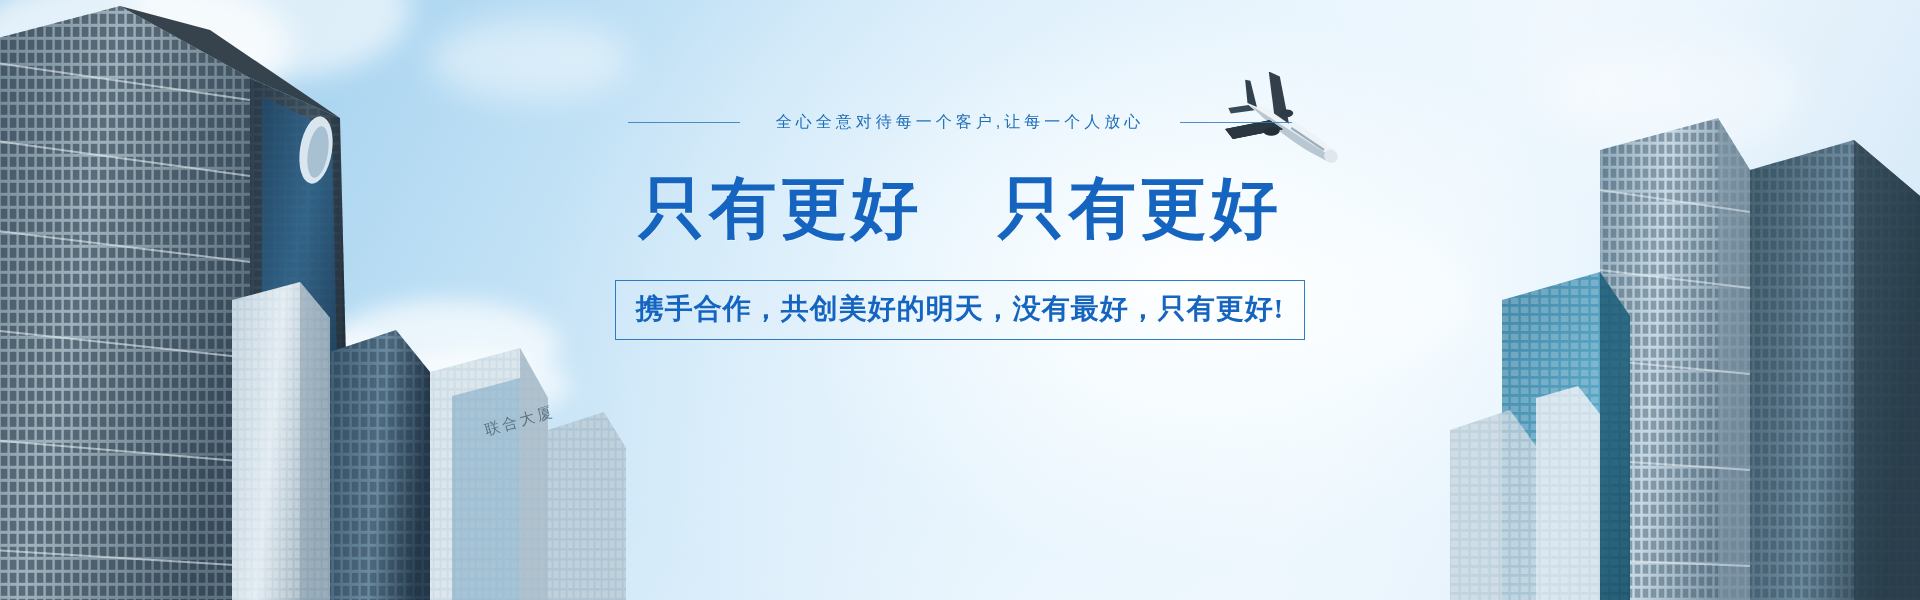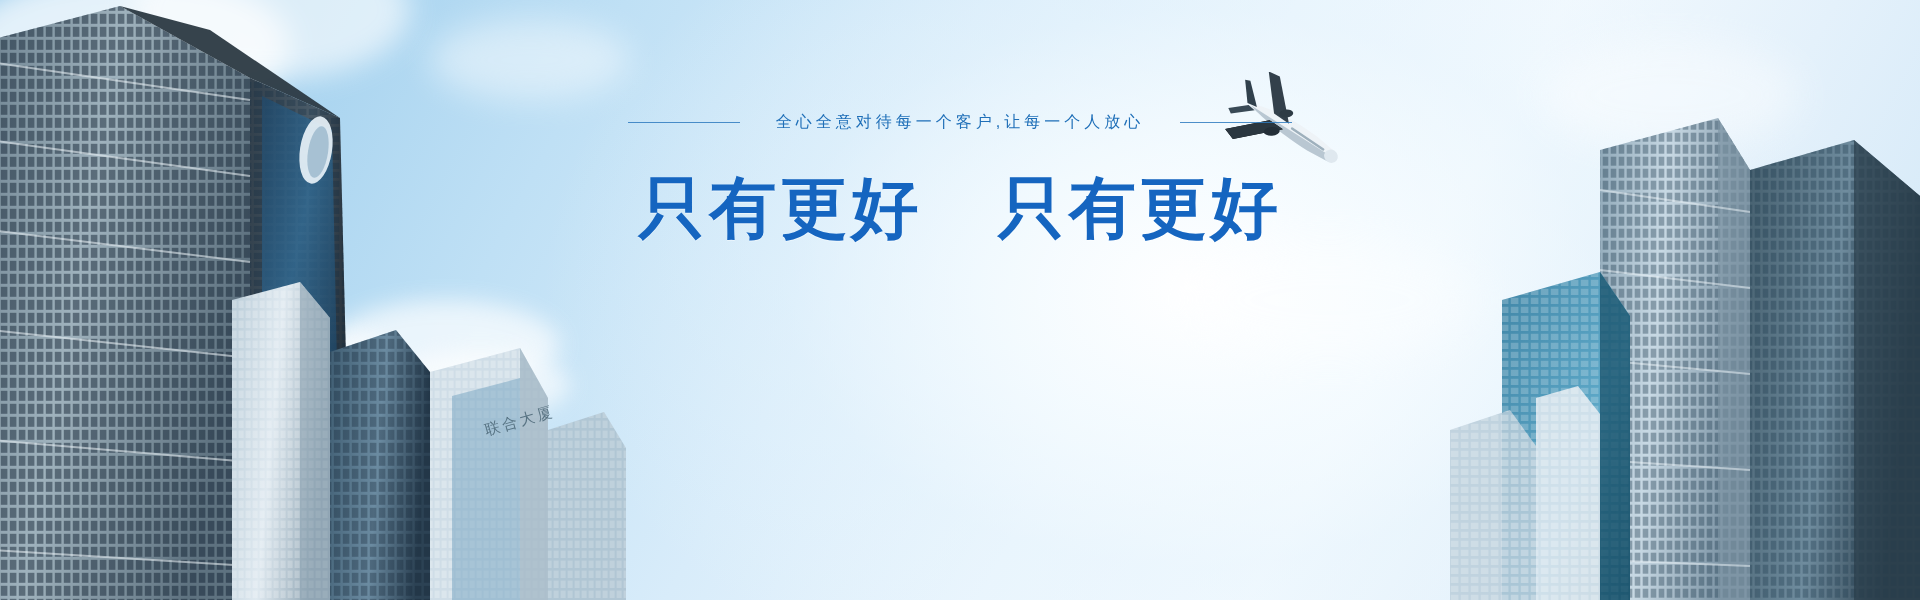--- a/index.html
+++ b/index.html
@@ -282,15 +282,18 @@
       <span class="tagline">全心全意对待每一个客户,让每一个人放心</span>
       <span class="rule"></span>
     </div>
 
     <h1 class="headline">
       <span>只有更好</span>
       <span class="gap"></span>
       <span>只有更好</span>
     </h1>
 
+    <div class="subtitle-box">
+      <div class="subtitle">携手合作，共创美好的明天，没有最好，只有更好!</div>
+    </div>
 
   </div>
 </div>
 
 </body></html>

